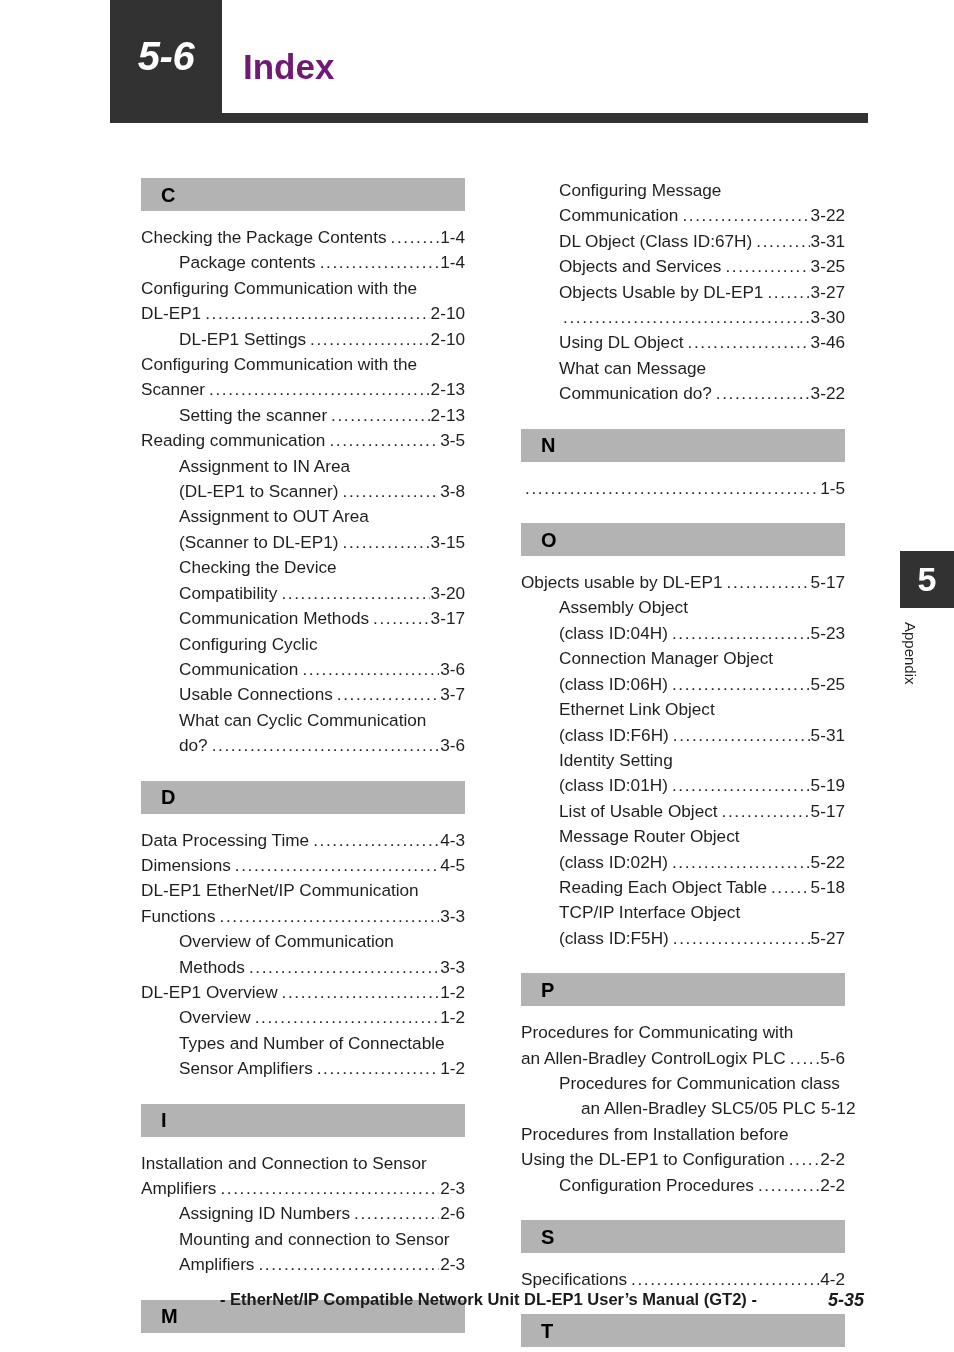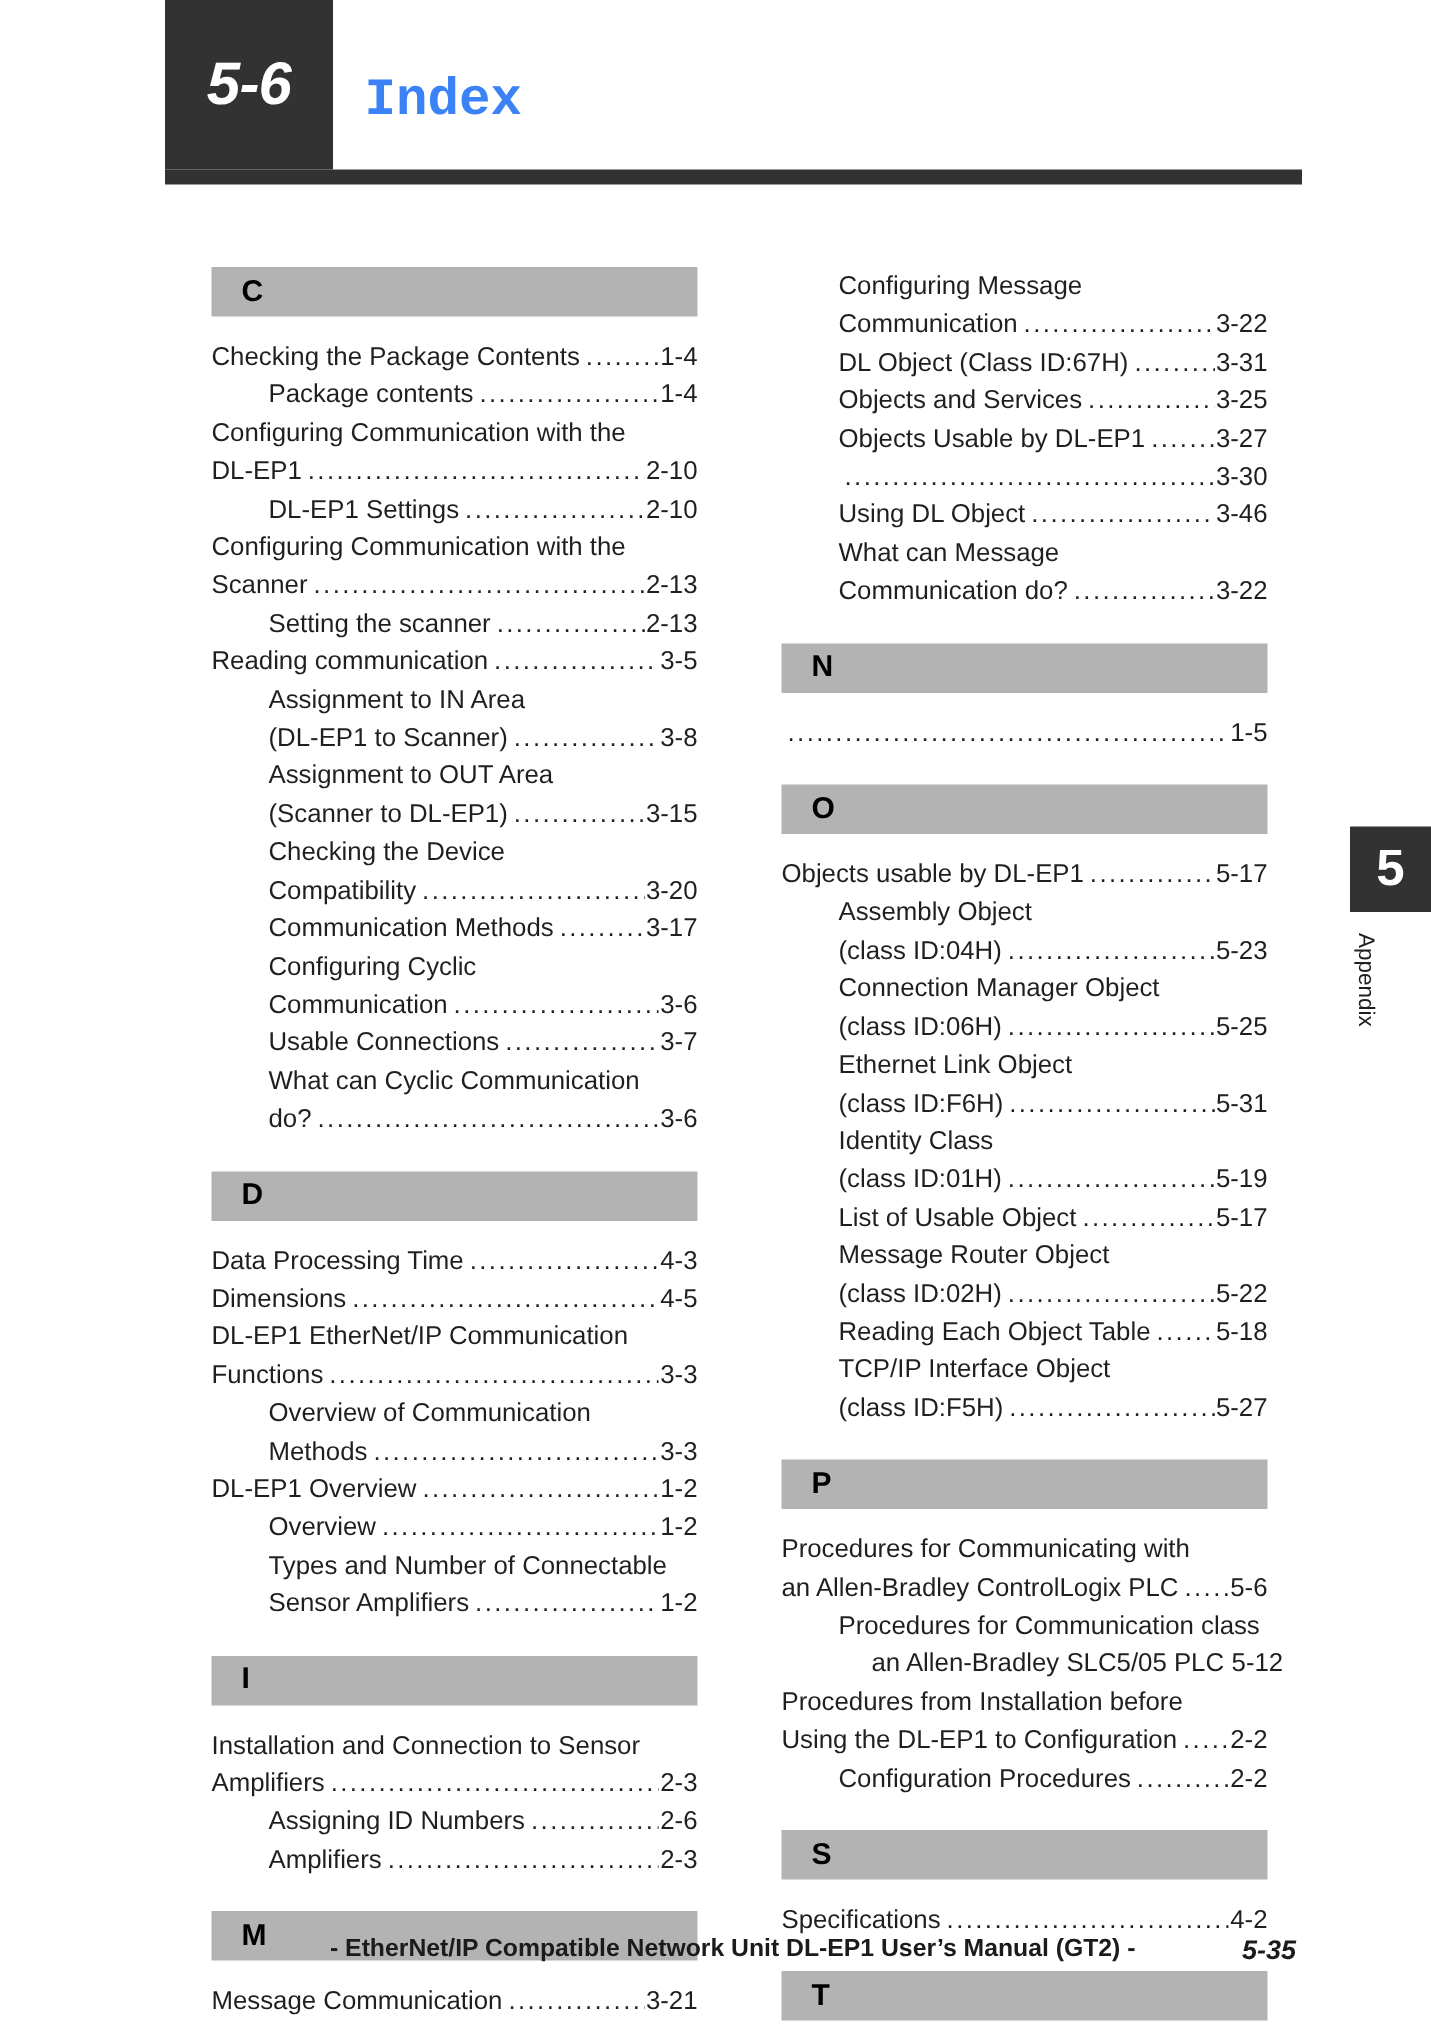--- a/index.html
+++ b/index.html
@@ -44,23 +44,22 @@
     font-weight: bold;
     font-style: italic;
     letter-spacing: -0.5px;
   }
   #page-title {
     position: absolute;
     left: 243px;
     top: 47px;
     font-size: 35px;
     font-weight: bold;
-    color: #3b82f6;
+    color: #701a75;
     letter-spacing: 0px;
-    font-family: Liberation Mono, monospace;
   }
   #header-rule {
     position: absolute;
     left: 110px;
     top: 113px;
     width: 758px;
     height: 10px;
     background: #333232;
   }
 
@@ -354,20 +353,23 @@
         <span class="entry-text">Amplifiers</span>
         <span class="entry-leader">........................................................................................................................................................................................................</span>
         <span class="entry-page">2-3</span>
       </div>
       <div class="entry-line lvl2">
         <span class="entry-text">Assigning ID Numbers</span>
         <span class="entry-leader">........................................................................................................................................................................................................</span>
         <span class="entry-page">2-6</span>
       </div>
       <div class="entry-line lvl2">
+        <span class="entry-text">Mounting and connection to Sensor</span>
+      </div>
+      <div class="entry-line lvl2">
         <span class="entry-text">Amplifiers</span>
         <span class="entry-leader">........................................................................................................................................................................................................</span>
         <span class="entry-page">2-3</span>
       </div>
     </div>
     <div class="gap-before-bar"></div>
     <div class="letter-bar">
       <span class="letter-bar-label">M</span>
     </div>
     <div class="gap-after-bar"></div>
@@ -462,21 +464,21 @@
       </div>
       <div class="entry-line lvl2">
         <span class="entry-text">Ethernet Link Object</span>
       </div>
       <div class="entry-line lvl2">
         <span class="entry-text">(class ID:F6H)</span>
         <span class="entry-leader">........................................................................................................................................................................................................</span>
         <span class="entry-page">5-31</span>
       </div>
       <div class="entry-line lvl2">
-        <span class="entry-text">Identity Class</span>
+        <span class="entry-text">Identity Setting</span>
       </div>
       <div class="entry-line lvl2">
         <span class="entry-text">(class ID:01H)</span>
         <span class="entry-leader">........................................................................................................................................................................................................</span>
         <span class="entry-page">5-19</span>
       </div>
       <div class="entry-line lvl2">
         <span class="entry-text">List of Usable Object</span>
         <span class="entry-leader">........................................................................................................................................................................................................</span>
         <span class="entry-page">5-17</span>

